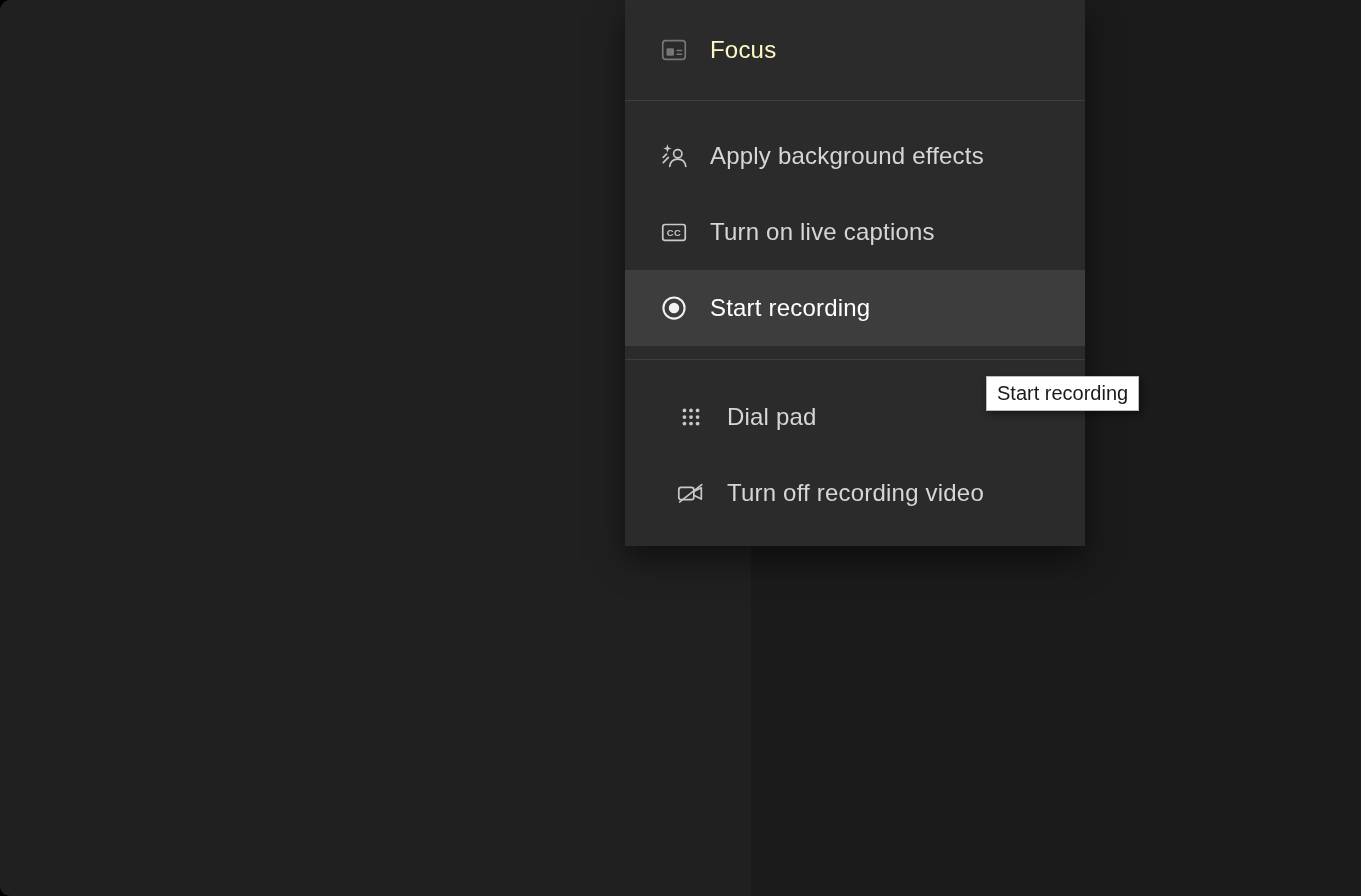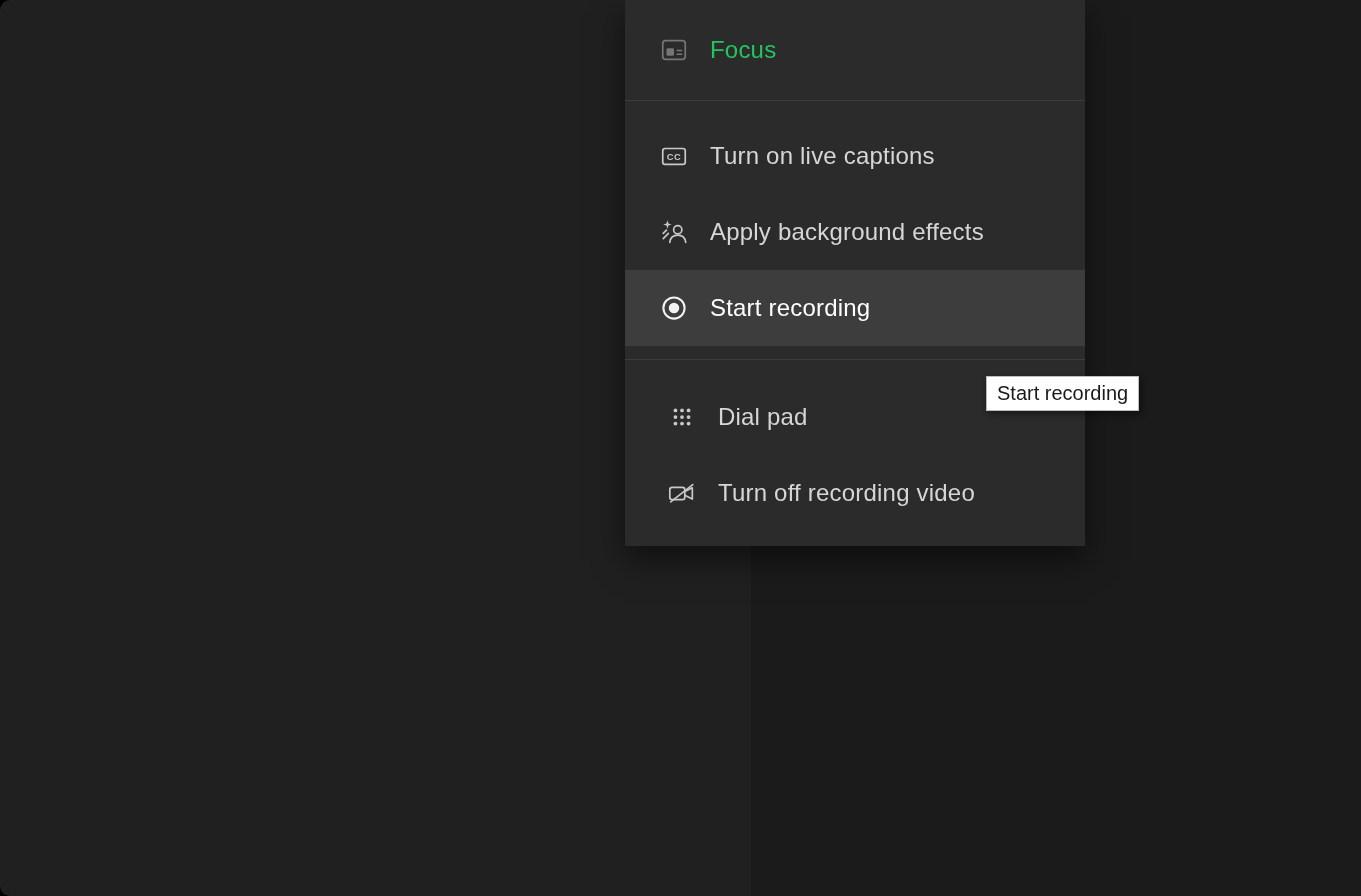--- a/index.html
+++ b/index.html
@@ -24,41 +24,41 @@
   
   .menu{
     position:absolute;left:625px;top:0;width:460px;
     background:#2b2b2b;
     box-shadow:0 14px 30px rgba(0,0,0,.5);
     z-index:5;
   }
   .menu-section{display:block;}
   .menu-section.s1{padding:12px 0 12px 0;border-bottom:1px solid #3d3d3d;}
   .menu-section.s2{padding:17px 0 13px 0;border-bottom:1px solid #3d3d3d;}
-  .menu-section.s3{padding:19px 0 15px 8px;text-align:center;}
+  .menu-section.s3{padding:19px 0 15px 17px;text-align:center;}
   .menu-item{
     display:flex;align-items:center;
     height:76px;
     padding-left:33px;
     cursor:pointer;
     color:#d6d6d6;
   }
   .menu-item .mi-icon{
     width:32px;height:32px;flex:0 0 32px;
     display:flex;align-items:center;justify-content:center;
     margin-right:20px;
     color:#c9c9c9;
   }
   .menu-item .mi-label{
     font-size:24px;
     font-weight:400;
     letter-spacing:.2px;
     white-space:nowrap;
   }
-  .menu-item.disabled{color:#22c55e;cursor:default;}
+  .menu-item.disabled{color:#fef9c3;cursor:default;}
   .menu-item.disabled .mi-icon{color:#767676;}
   .menu-item.highlighted{
     background:#3d3d3d;
     color:#ffffff;
   }
   .menu-item.highlighted .mi-icon{color:#f2f2f2;}
   svg{display:block;}
   
   .tooltip{
     position:absolute;left:986px;top:376px;
@@ -91,39 +91,39 @@
             <line x1="19.5" y1="20.5" x2="24" y2="20.5"></line>
           </svg>
         </span>
         <span class="mi-label">Focus</span>
       </div>
     </div>
 
     <div class="menu-section s2">
       <div class="menu-item">
         <span class="mi-icon">
-          <svg width="30" height="30" viewBox="0 0 32 32" fill="none" stroke="currentColor" stroke-width="1.8" stroke-linejoin="round">
-            <rect x="4" y="8" width="24" height="17" rx="2.5"></rect>
-            <text x="16" y="20.6" text-anchor="middle" font-family="Liberation Sans, sans-serif" font-size="10" font-weight="700" fill="currentColor" stroke="none" letter-spacing="0.5">CC</text>
-          </svg>
-        </span>
-        <span class="mi-label">Turn on live captions</span>
-      </div>
-
-      <div class="menu-item">
-        <span class="mi-icon">
           <svg width="30" height="30" viewBox="0 0 32 32" fill="none" stroke="currentColor" stroke-width="1.8" stroke-linecap="round" stroke-linejoin="round">
             <path d="M9 3.5 L10.1 6.9 L13.5 8 L10.1 9.1 L9 12.5 L7.9 9.1 L4.5 8 L7.9 6.9 Z" fill="currentColor" stroke="none"></path>
             <circle cx="20" cy="13.5" r="4.4"></circle>
             <path d="M11.5 27 C 12.2 21.7 15.5 19.3 20 19.3 C 24.5 19.3 27.8 21.7 28.5 27"></path>
             <line x1="4.5" y1="17.5" x2="8" y2="14"></line>
             <line x1="4.5" y1="23" x2="10" y2="17.5"></line>
           </svg>
         </span>
         <span class="mi-label">Apply background effects</span>
+      </div>
+
+      <div class="menu-item">
+        <span class="mi-icon">
+          <svg width="30" height="30" viewBox="0 0 32 32" fill="none" stroke="currentColor" stroke-width="1.8" stroke-linejoin="round">
+            <rect x="4" y="8" width="24" height="17" rx="2.5"></rect>
+            <text x="16" y="20.6" text-anchor="middle" font-family="Liberation Sans, sans-serif" font-size="10" font-weight="700" fill="currentColor" stroke="none" letter-spacing="0.5">CC</text>
+          </svg>
+        </span>
+        <span class="mi-label">Turn on live captions</span>
       </div>
 
       <div class="menu-item highlighted">
         <span class="mi-icon">
           <svg width="30" height="30" viewBox="0 0 32 32" fill="none" stroke="currentColor" stroke-width="2.2">
             <circle cx="16" cy="16" r="11.3"></circle>
             <circle cx="16" cy="16" r="5.6" fill="currentColor" stroke="none"></circle>
           </svg>
         </span>
         <span class="mi-label">Start recording</span>

